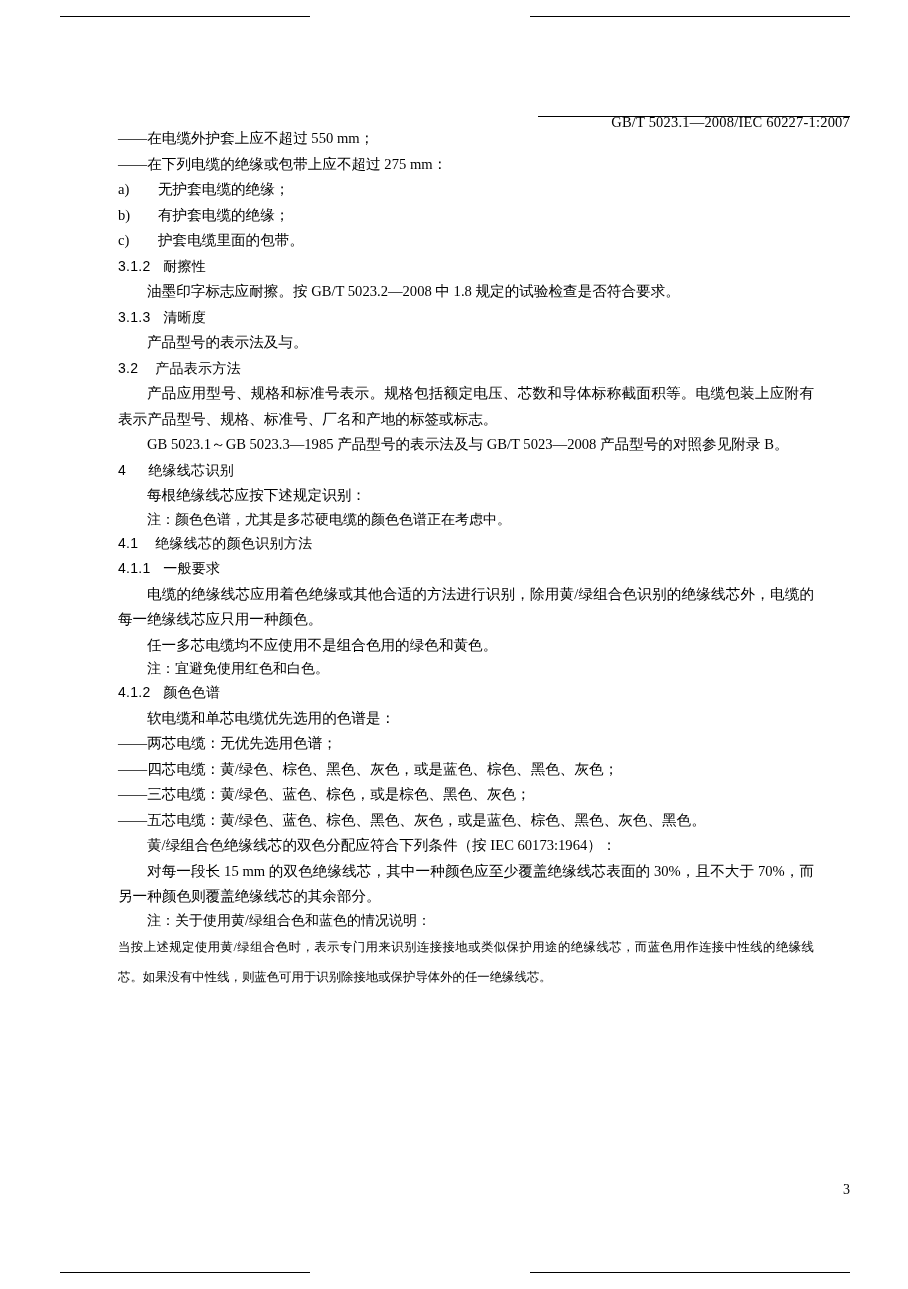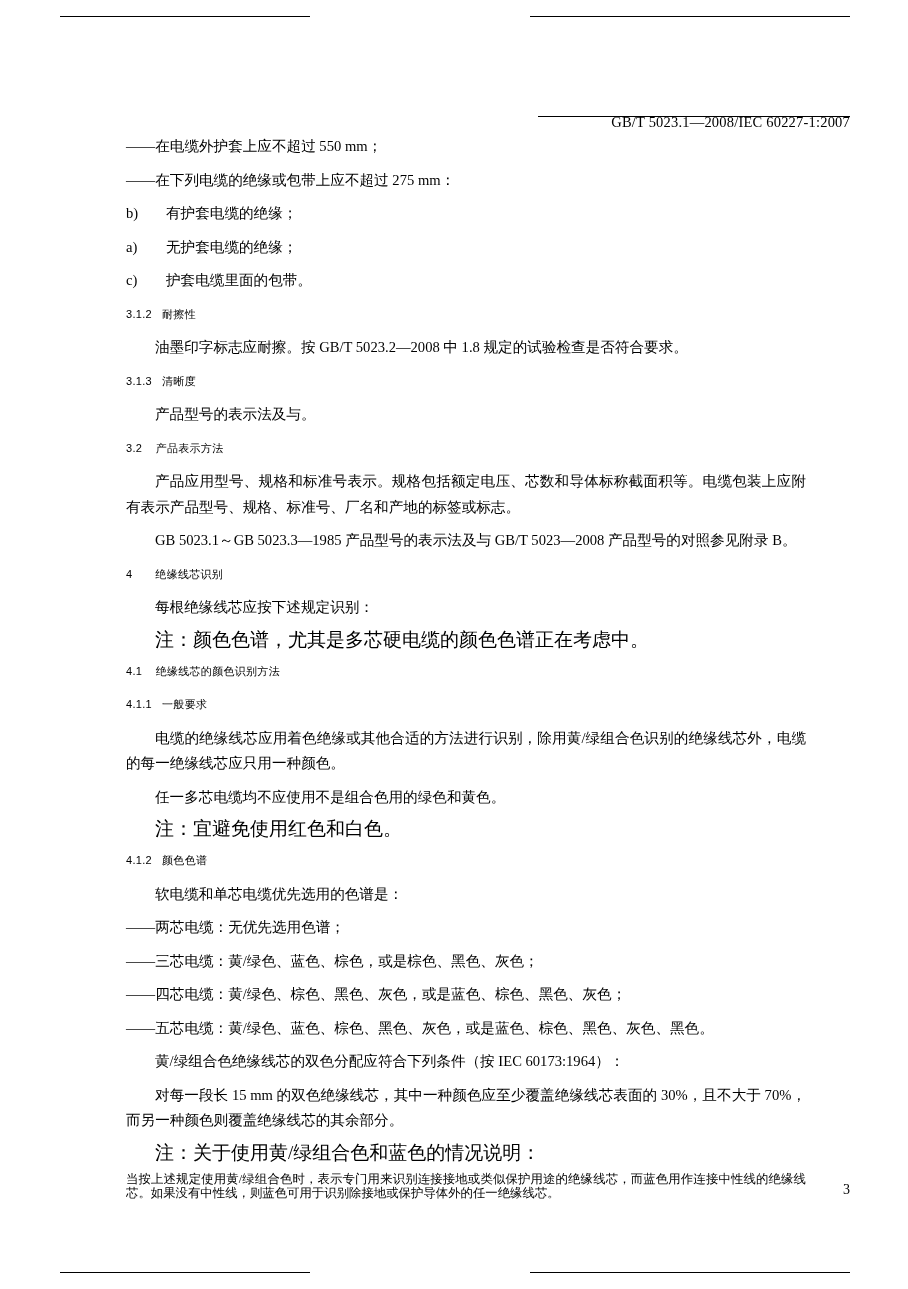--- a/index.html
+++ b/index.html
@@ -51,33 +51,33 @@
   .content {
     position: absolute;
     left: 118px;
     top: 126px;
     width: 696px;
     font-size: 14.6px;
     line-height: 25.5px;
   }
 
   .content p {
-    margin: 8px;
+    margin: 0;
     padding: 0;
   }
   .dash { padding-left: 28px; text-indent: 0; }
   .body-ind { text-indent: 29px; }
-  .note { font-size: 19px; line-height: 22px; text-indent: 29px; }
-  .note-blk { font-size: 12.4px; line-height: 14px; padding-left: 58px; }
+  .note { font-size: 14px; line-height: 22px; text-indent: 29px; }
+  .note-blk { font-size: 12.4px; line-height: 30px; padding-left: 58px; }
 
   .heading {
     margin: 0;
     padding: 0;
     font-weight: normal;
-    font-size: 11px;
+    font-size: 14px;
     line-height: 25.5px;
     font-family: "Liberation Sans", sans-serif;
     letter-spacing: 0.3px;
   }
   .heading .num { display: inline-block; }
   .heading .txt { }
   .justify { text-align: justify; text-justify: inter-ideograph; }
 
   .alpha-row { display: block; padding-left: 60px; }
   .alpha-row .lbl { display: inline-block; width: 40px; }
@@ -107,24 +107,24 @@
 
   <div class="header">GB/T 5023.1—2008/IEC 60227-1:2007</div>
   <div class="header-rule"></div>
 
   <div class="content">
 
     <p class="dash">——在电缆外护套上应不超过 550 mm；</p>
     <p class="dash">——在下列电缆的绝缘或包带上应不超过 275 mm：</p>
 
     <p class="alpha-row">
-      <span class="lbl">b)</span><span>有护套电缆的绝缘；</span>
+      <span class="lbl">a)</span><span>无护套电缆的绝缘；</span>
     </p>
     <p class="alpha-row">
-      <span class="lbl">a)</span><span>无护套电缆的绝缘；</span>
+      <span class="lbl">b)</span><span>有护套电缆的绝缘；</span>
     </p>
     <p class="alpha-row">
       <span class="lbl">c)</span><span>护套电缆里面的包带。</span>
     </p>
 
     <p class="heading">
       <span class="num">3.1.2</span>
       &nbsp;&nbsp;<span class="txt">耐擦性</span>
     </p>
     <p class="body-ind justify">油墨印字标志应耐擦。按 GB/T 5023.2—2008 中 1.8 规定的试验检查是否符合要求。</p>
@@ -161,22 +161,22 @@
     <p class="body-ind justify">电缆的绝缘线芯应用着色绝缘或其他合适的方法进行识别，除用黄/绿组合色识别的绝缘线芯外，电缆的每一绝缘线芯应只用一种颜色。</p>
     <p class="body-ind justify">任一多芯电缆均不应使用不是组合色用的绿色和黄色。</p>
     <p class="note">注：宜避免使用红色和白色。</p>
 
     <p class="heading">
       <span class="num">4.1.2</span>
       &nbsp;&nbsp;<span class="txt">颜色色谱</span>
     </p>
     <p class="body-ind justify">软电缆和单芯电缆优先选用的色谱是：</p>
     <p class="dash">——两芯电缆：无优先选用色谱；</p>
+    <p class="dash">——四芯电缆：黄/绿色、棕色、黑色、灰色，或是蓝色、棕色、黑色、灰色；</p>
     <p class="dash">——三芯电缆：黄/绿色、蓝色、棕色，或是棕色、黑色、灰色；</p>
-    <p class="dash">——四芯电缆：黄/绿色、棕色、黑色、灰色，或是蓝色、棕色、黑色、灰色；</p>
     <p class="dash">——五芯电缆：黄/绿色、蓝色、棕色、黑色、灰色，或是蓝色、棕色、黑色、灰色、黑色。</p>
 
     <p class="body-ind justify">黄/绿组合色绝缘线芯的双色分配应符合下列条件（按 IEC 60173:1964）：</p>
     <p class="body-ind justify">对每一段长 15 mm 的双色绝缘线芯，其中一种颜色应至少覆盖绝缘线芯表面的 30%，且不大于 70%，而另一种颜色则覆盖绝缘线芯的其余部分。</p>
     <p class="note">注：关于使用黄/绿组合色和蓝色的情况说明：</p>
     <p class="note-blk justify">当按上述规定使用黄/绿组合色时，表示专门用来识别连接接地或类似保护用途的绝缘线芯，而蓝色用作连接中性线的绝缘线芯。如果没有中性线，则蓝色可用于识别除接地或保护导体外的任一绝缘线芯。</p>
 
   </div>
 
   <div class="pagenum">3</div>

